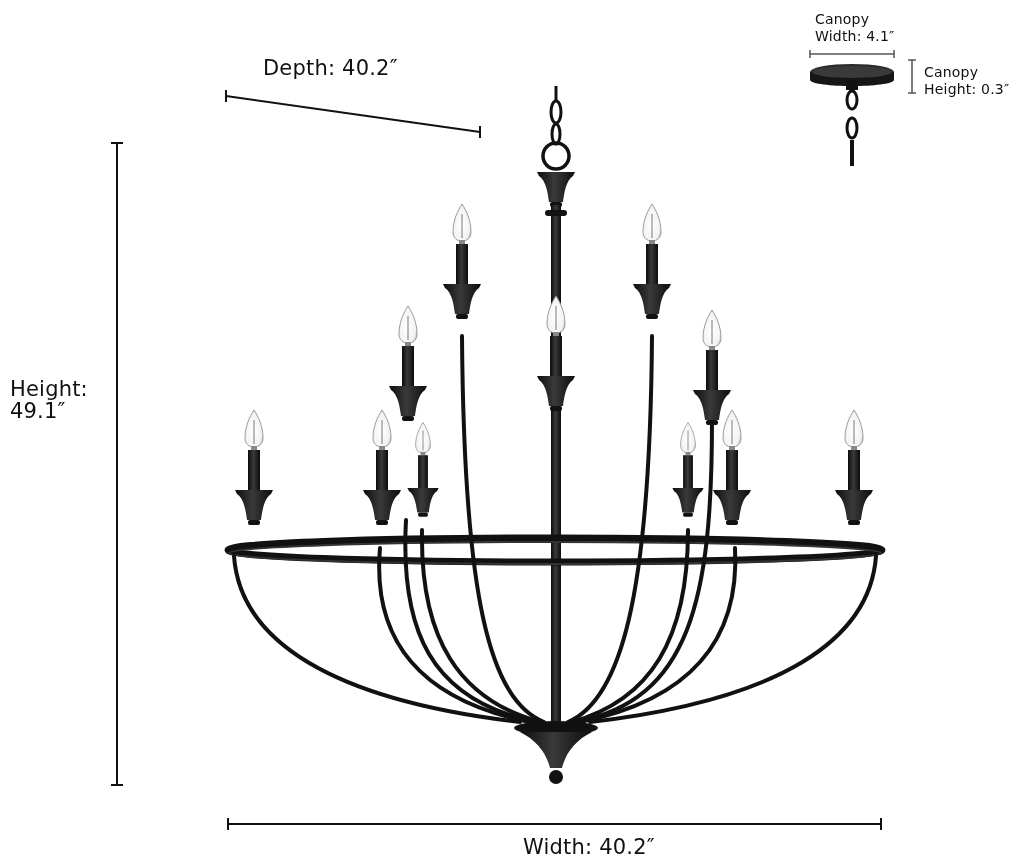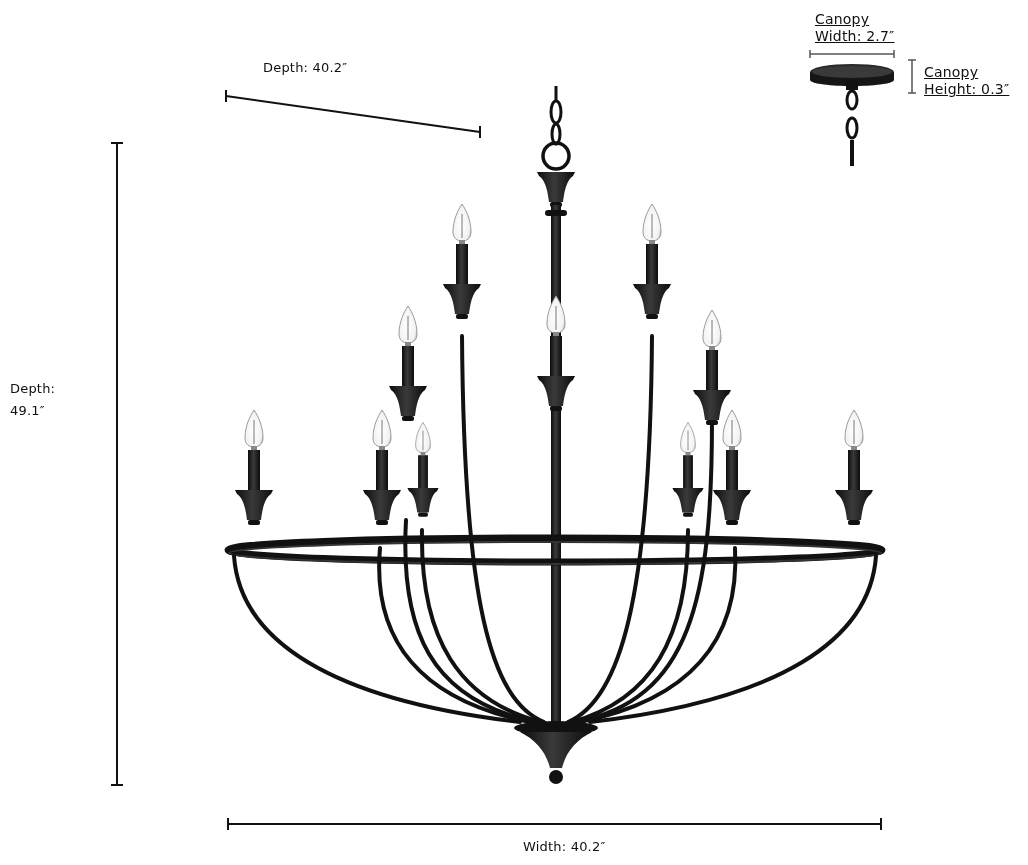--- a/index.html
+++ b/index.html
@@ -1,18 +1,18 @@
 <!DOCTYPE html>
 <html><head>
 <meta charset="utf-8">
 <style>
   html, body { margin: 0; padding: 0; background: #ffffff; }
   body { width: 1028px; height: 865px; position: relative; overflow: hidden; font-family: "DejaVu Sans", "Liberation Sans", sans-serif; color: #111; }
-  .label { position: absolute; font-size: 13px; line-height: 22px; color: #111; white-space: nowrap; letter-spacing: 0.2px; }
-  .small { font-size: 14px; line-height: 17px; text-decoration: underline; }
+  .label { position: absolute; font-size: 21px; line-height: 22px; color: #111; white-space: nowrap; letter-spacing: 0.2px; }
+  .small { font-size: 14px; line-height: 17px; }
   svg.art { position: absolute; left: 0; top: 0; }
 </style>
 </head>
 <body>
 
 <svg class="art" width="1028" height="865" viewBox="0 0 1028 865" xmlns="http://www.w3.org/2000/svg">
   <defs>
     <linearGradient id="metal" x1="0" x2="1" y1="0" y2="0">
       <stop offset="0" stop-color="#0c0c0c"></stop>
       <stop offset="0.45" stop-color="#3a3a3a"></stop>
@@ -120,27 +120,27 @@
 
   <use href="#candle" x="462" y="284"></use>
   <use href="#candle" x="652" y="284"></use>
 
   <use href="#candle" x="556" y="376"></use>
 </svg>
 
 <div class="label" style="left:263px; top:57px;">Depth: 40.2″</div>
 
 <div class="label" style="left:10px; top:378px;">
-  <div>Depth:</div>
+  <div>Height:</div>
   <div>49.1″</div>
 </div>
 
 <div class="label" style="left:523px; top:836px;">Width: 40.2″</div>
 
 <div class="label small" style="left:815px; top:11px;">
   <div>Canopy</div>
-  <div>Width: 2.7″</div>
+  <div>Width: 4.1″</div>
 </div>
 
 <div class="label small" style="left:924px; top:64px;">
   <div>Canopy</div>
   <div>Height: 0.3″</div>
 </div>
 
 </body></html>

